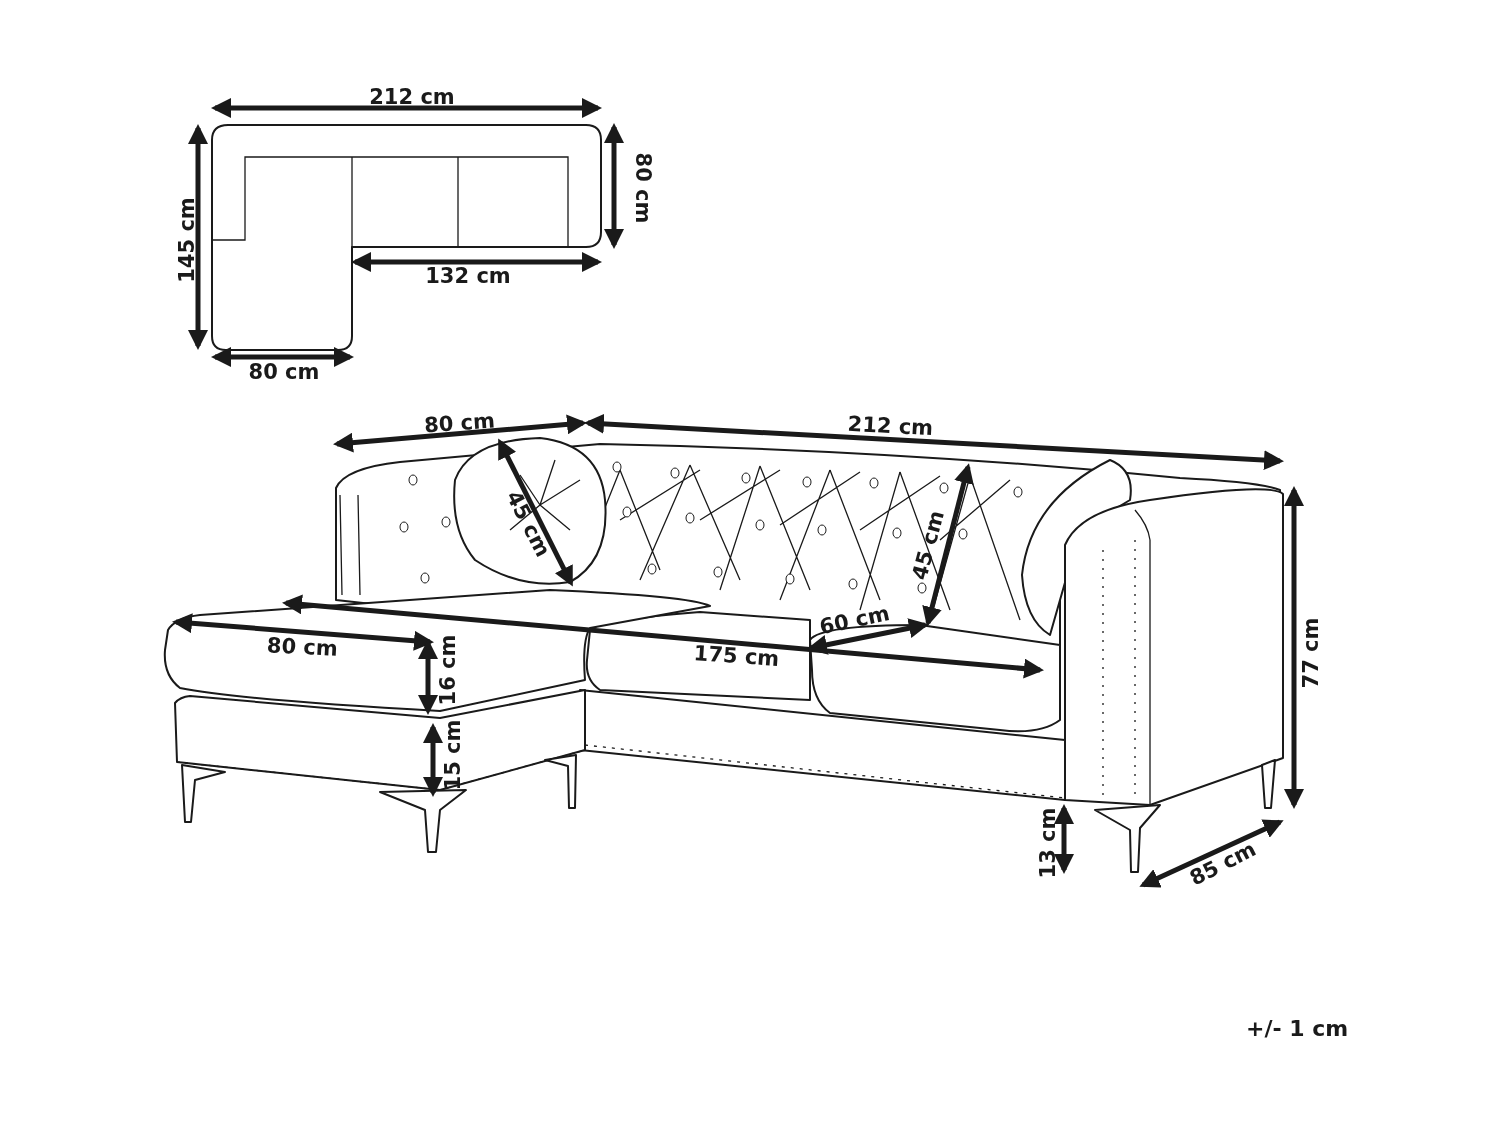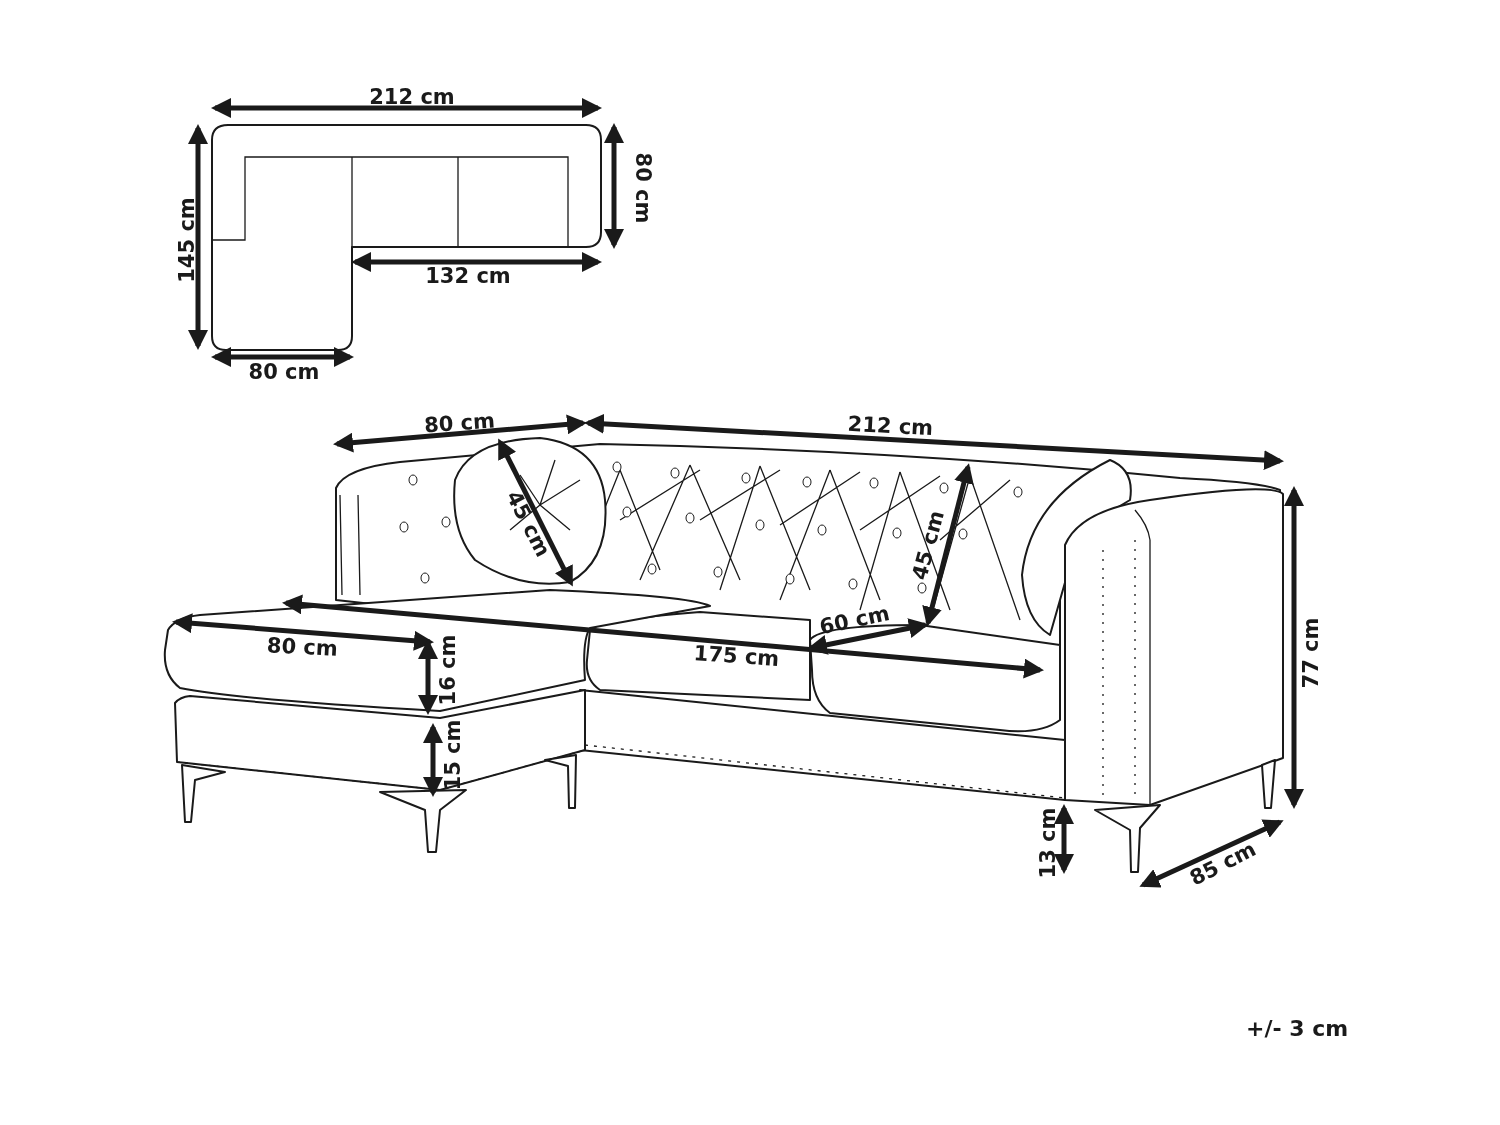--- a/index.html
+++ b/index.html
@@ -125,13 +125,13 @@
     <text class="lbl" x="736" y="663" text-anchor="middle" transform="rotate(4 736 663)">175 cm</text>
     <text class="lbl" x="302" y="654" text-anchor="middle" transform="rotate(3 302 654)">80 cm</text>
     <text class="lbl" x="455" y="670" text-anchor="middle" transform="rotate(-90 455 670)">16 cm</text>
     <text class="lbl" x="460" y="755" text-anchor="middle" transform="rotate(-90 460 755)">15 cm</text>
     <text class="lbl" x="1318" y="653" text-anchor="middle" transform="rotate(-90 1318 653)">77 cm</text>
     <text class="lbl" x="1055" y="843" text-anchor="middle" transform="rotate(-90 1055 843)">13 cm</text>
     <text class="lbl" x="1226" y="870" text-anchor="middle" transform="rotate(-27 1226 870)">85 cm</text>
   </g>
 </svg>
 
-<div class="tol">+/- 3 cm</div>
+<div class="tol">+/- 1 cm</div>
 
 </body></html>

